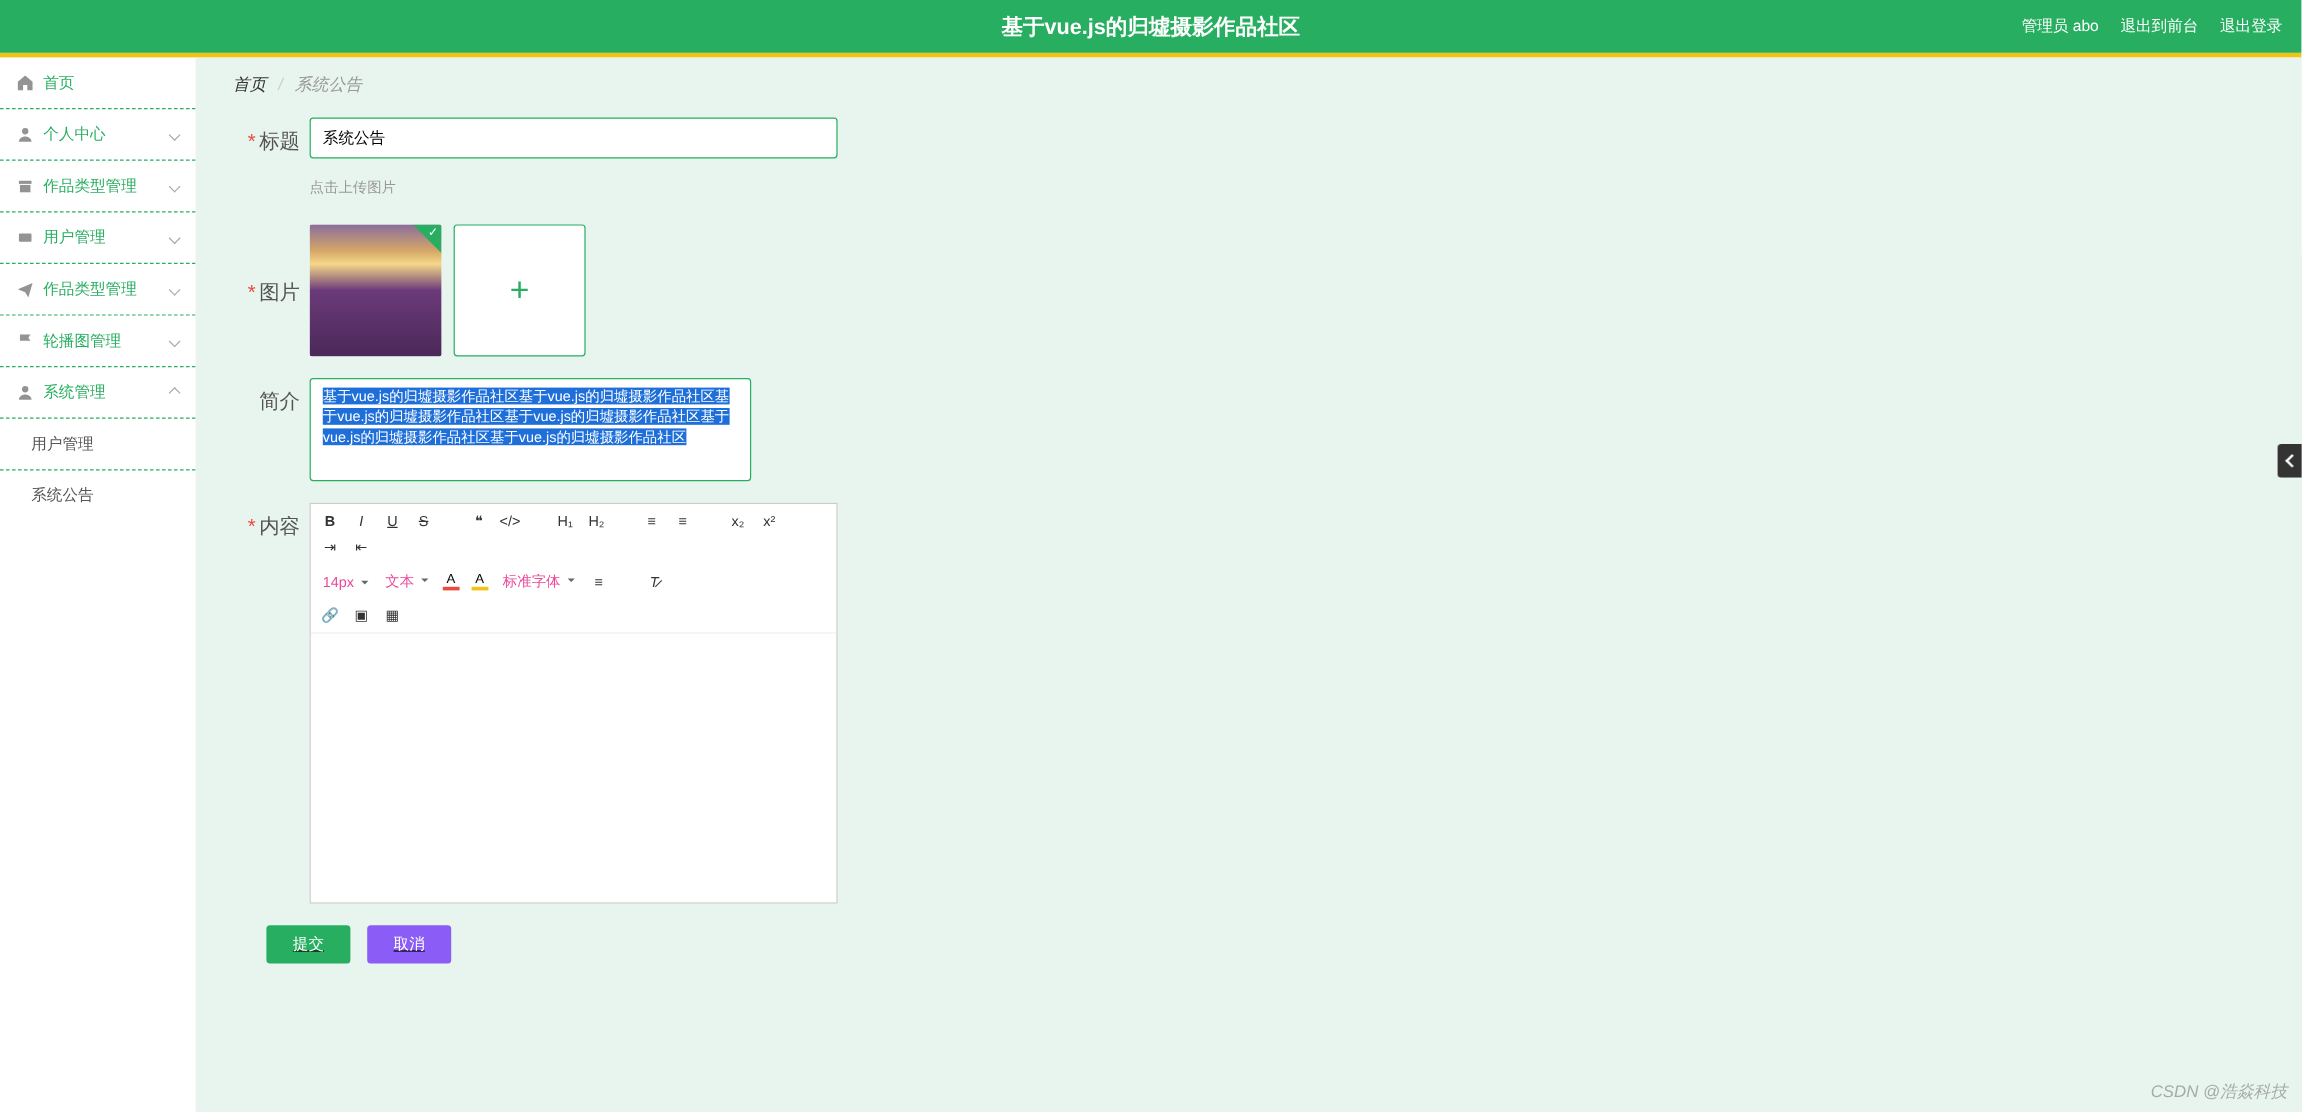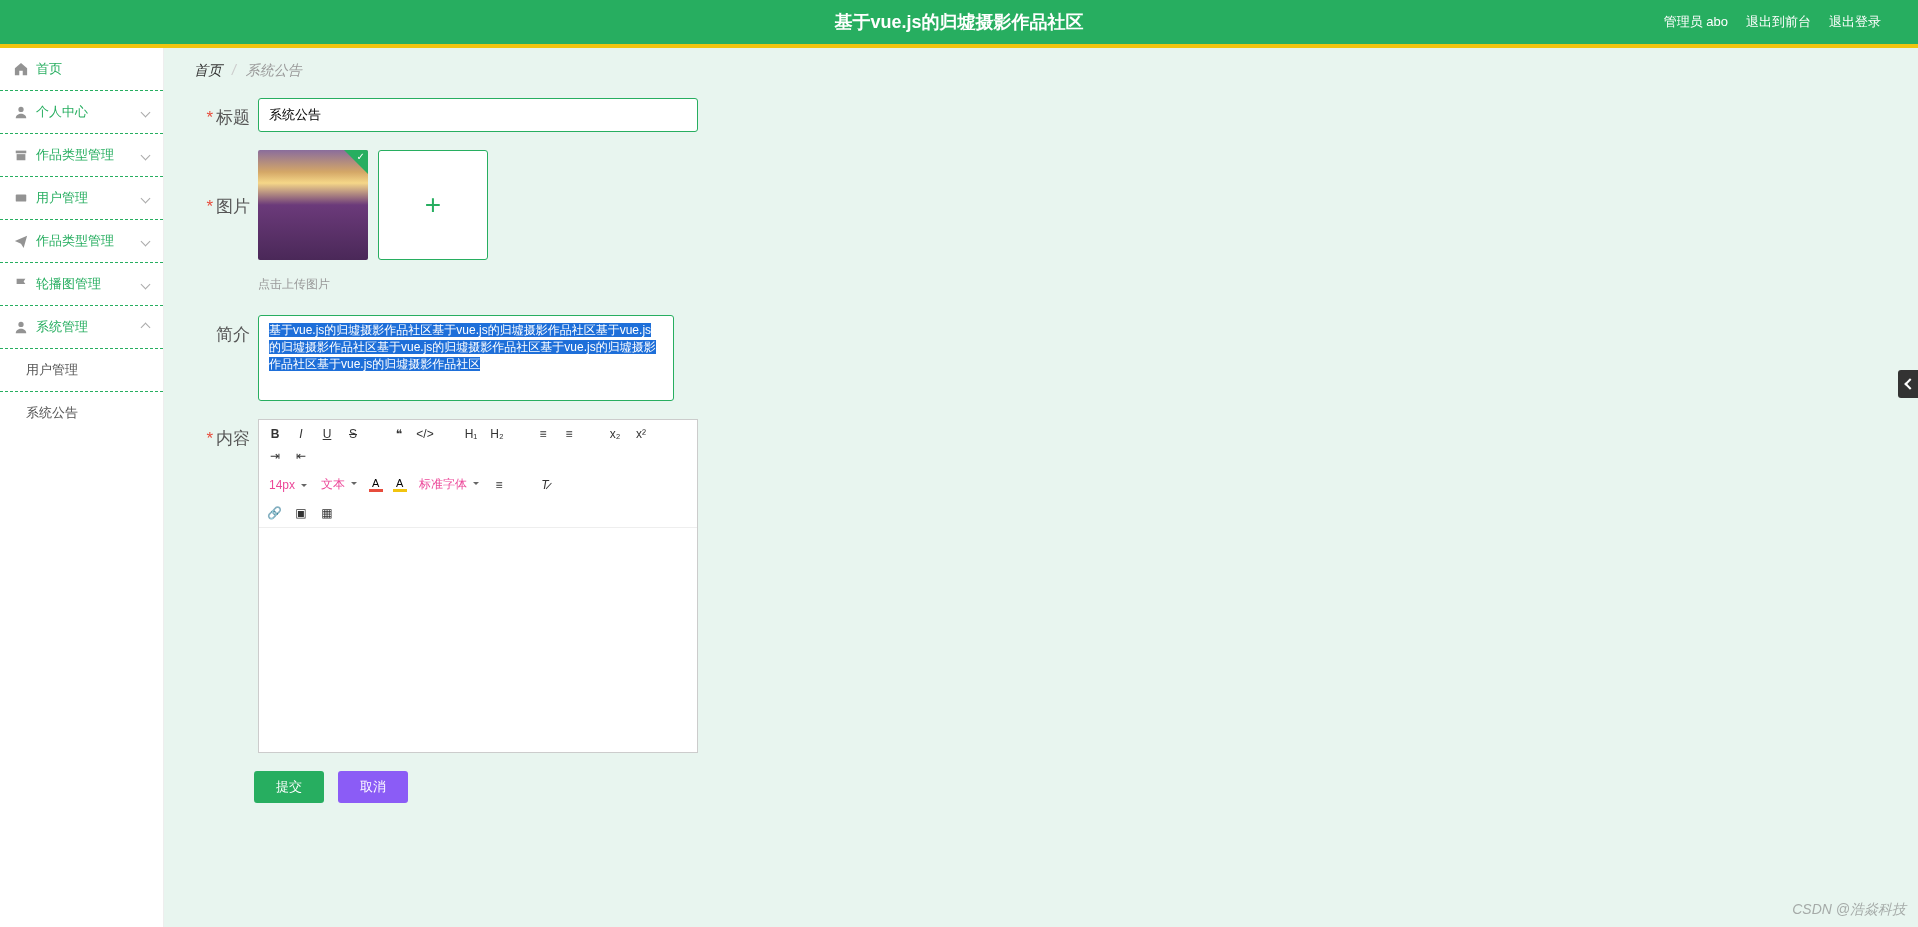--- a/index.html
+++ b/index.html
@@ -1,21 +1,21 @@
 <!DOCTYPE html>
 <html><head>
 <meta charset="utf-8">
 <style>
 * { margin: 0; padding: 0; box-sizing: border-box; font-family: "Microsoft YaHei", Arial, sans-serif; }
 body { background: #fff; overflow-x: hidden; }
 
 
 .header { background: #27ae60; height: 44px; display: flex; align-items: center; color: #fff; position: relative; }
 .header-title { position: absolute; left: 50%; transform: translateX(-50%); font-size: 18px; font-weight: bold; }
-.header-right { margin-left: auto; display: flex; gap: 18px; padding-right: 37px; font-size: 13px; align-items: flex-end; }
+.header-right { margin-left: auto; display: flex; gap: 18px; padding-right: 16px; font-size: 13px; align-items: flex-end; }
 .header-right span { cursor: pointer; }
 .yellow-bar { height: 4px; background: #f1c40f; }
 
 
 .container { display: flex; height: calc(100vh - 48px); }
 .sidebar { width: 164px; background: #fff; border-right: 1px solid #eee; overflow-y: auto; }
 .main { flex: 1; background: #e8f5ef; overflow-y: auto; position: relative; }
 
 
 .nav-item { display: flex; align-items: center; padding: 12px 14px; font-size: 13px; color: #27ae60; border-bottom: 1px dashed #27ae60; cursor: pointer; position: relative; }
@@ -30,21 +30,21 @@
 .breadcrumb .sep { color: #ccc; margin: 0 6px; }
 .breadcrumb .current { color: #999; }
 
 
 .form-area { padding: 4px 30px 30px 30px; }
 .form-row { display: flex; align-items: flex-start; margin-bottom: 18px; }
 .form-label { width: 56px; text-align: right; padding-top: 8px; font-size: 17px; color: #555; position: relative; }
 .form-label.required::before { content: "*"; color: #e74c3c; margin-right: 3px; }
 .form-control-wrap { margin-left: 8px; }
 .input-text { width: 440px; height: 34px; border: 1px solid #27ae60; border-radius: 3px; padding: 0 10px; font-size: 13px; background: #fff; outline: none; }
-.textarea-input { width: 416px; height: 86px; border: 1px solid #27ae60; border-radius: 3px; padding: 6px 10px; font-size: 12px; background: #fff; outline: none; resize: both; line-height: 1.4; }
+.textarea-input { width: 368px; height: 86px; border: 1px solid #27ae60; border-radius: 3px; padding: 6px 10px; font-size: 12px; background: #fff; outline: none; resize: both; line-height: 1.4; }
 .textarea-input::selection { background: #1e6fd9; color: #fff; }
 .selected-text { background: #1e6fd9; color: #fff; }
 
 
 .upload-area { display: flex; gap: 10px; }
 .img-thumb { width: 110px; height: 110px; border-radius: 2px; position: relative; overflow: hidden; }
 .img-thumb-inner { width: 100%; height: 100%; background: linear-gradient(to bottom, #8a6d9c 0%, #d4a767 20%, #f5d788 30%, #6b3a7a 50%, #4a2858 100%); }
 .img-check { position: absolute; top: 0; right: 0; width: 24px; height: 24px; background: #27ae60; clip-path: polygon(0 0, 100% 0, 100% 100%); }
 .img-check::after { content: "✓"; position: absolute; top: 1px; right: 3px; color: #fff; font-size: 10px; }
 .upload-btn { width: 110px; height: 110px; border: 1px solid #27ae60; border-radius: 3px; background: #fff; display: flex; align-items: center; justify-content: center; cursor: pointer; }
@@ -62,21 +62,21 @@
 .tool-sep { width: 10px; }
 .tool-select { font-size: 12px; color: #ec4899; padding: 0 14px 0 2px; position: relative; cursor: pointer; }
 .tool-select::after { content: ""; position: absolute; right: 2px; top: 6px; border: 3px solid transparent; border-top-color: #666; }
 .tool-color { width: 14px; height: 14px; display: inline-block; position: relative; cursor: pointer; }
 .tool-color-a { font-size: 11px; position: absolute; top: -1px; left: 3px; }
 .tool-color-bar { position: absolute; bottom: 0; left: 0; right: 0; height: 3px; background: #e74c3c; }
 .tool-color-bg .tool-color-bar { background: #f1c40f; }
 .editor-body { min-height: 224px; padding: 8px; }
 
 
-.btn-row { display: flex; gap: 14px; margin-left: 60px; margin-top: 14px; }
+.btn-row { display: flex; gap: 14px; margin-left: 28px; margin-top: 14px; text-decoration: underline; }
 .btn { padding: 7px 22px; font-size: 13px; border: none; border-radius: 3px; cursor: pointer; color: #fff; }
 .btn-primary { background: #27ae60; }
 .btn-cancel { background: #8b5cf6; }
 
 
 .side-tab { position: fixed; right: 0; top: 370px; width: 20px; height: 28px; background: #333; border-radius: 3px 0 0 3px; display: flex; align-items: center; justify-content: center; }
 .side-tab::before { content: ""; width: 6px; height: 6px; border-left: 2px solid #fff; border-bottom: 2px solid #fff; transform: rotate(45deg); margin-left: 3px; }
 
 
 .watermark { position: fixed; right: 12px; bottom: 8px; font-size: 14px; color: rgba(120,120,120,0.6); font-style: italic; }
@@ -158,38 +158,38 @@
 
     <div class="form-area">
 
       <div class="form-row">
         <div class="form-label required">标题</div>
         <div class="form-control-wrap">
           <input class="input-text" value="系统公告" style="">
         </div>
       </div>
 
+      <div class="form-row" style="margin-top:-6px;margin-bottom:22px">
+        <div class="form-label"></div>
+        <div class="form-control-wrap">
+          <div class="upload-hint">点击上传图片</div>
+        </div>
+      </div>
       <div class="form-row">
         <div class="form-label required" style="padding-top:45px">图片</div>
         <div class="form-control-wrap">
           <div class="upload-area">
             <div class="img-thumb">
               <div class="img-thumb-inner"></div>
               <div class="img-check"></div>
             </div>
             <div class="upload-btn">
               <span class="upload-plus">+</span>
             </div>
           </div>
-        </div>
-      </div>
-      <div class="form-row" style="margin-top:-6px;margin-bottom:22px">
-        <div class="form-label"></div>
-        <div class="form-control-wrap">
-          <div class="upload-hint">点击上传图片</div>
         </div>
       </div>
 
       <div class="form-row">
         <div class="form-label">简介</div>
         <div class="form-control-wrap">
           <div class="textarea-input" contenteditable="true" style=""><span class="selected-text">基于vue.js的归墟摄影作品社区基于vue.js的归墟摄影作品社区基于vue.js的归墟摄影作品社区基于vue.js的归墟摄影作品社区基于vue.js的归墟摄影作品社区基于vue.js的归墟摄影作品社区</span></div>
         </div>
       </div>
 

